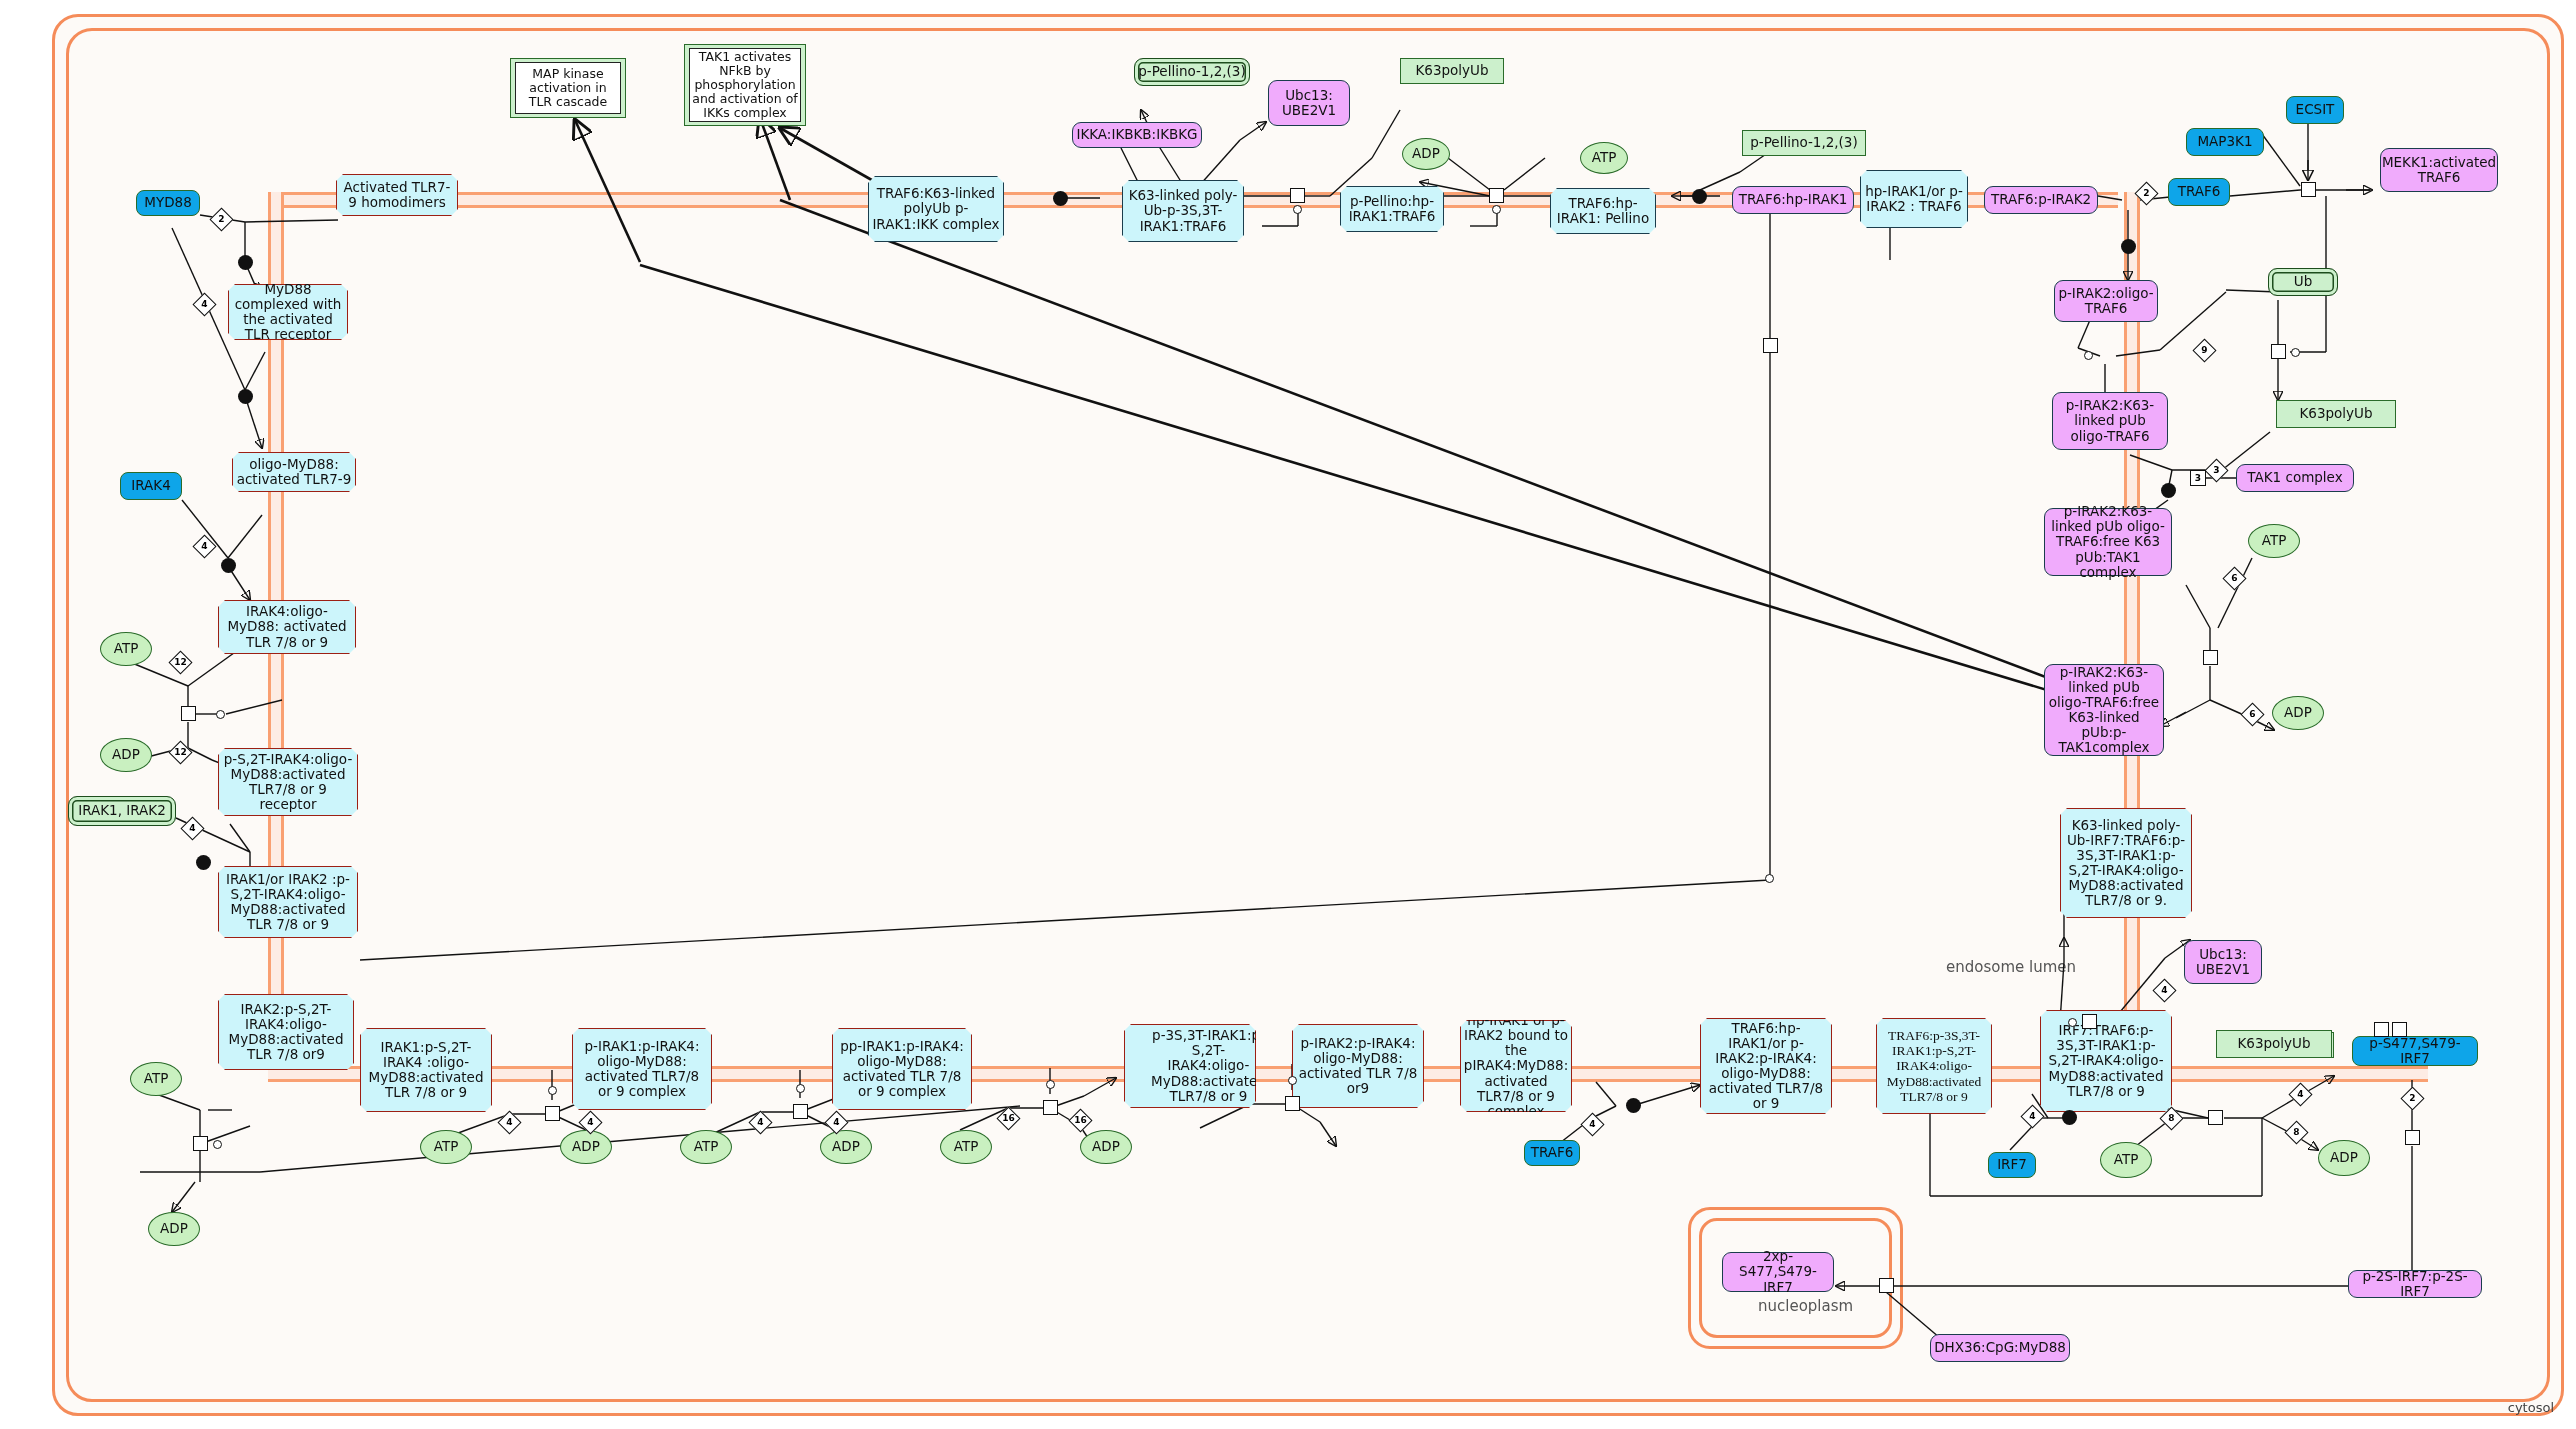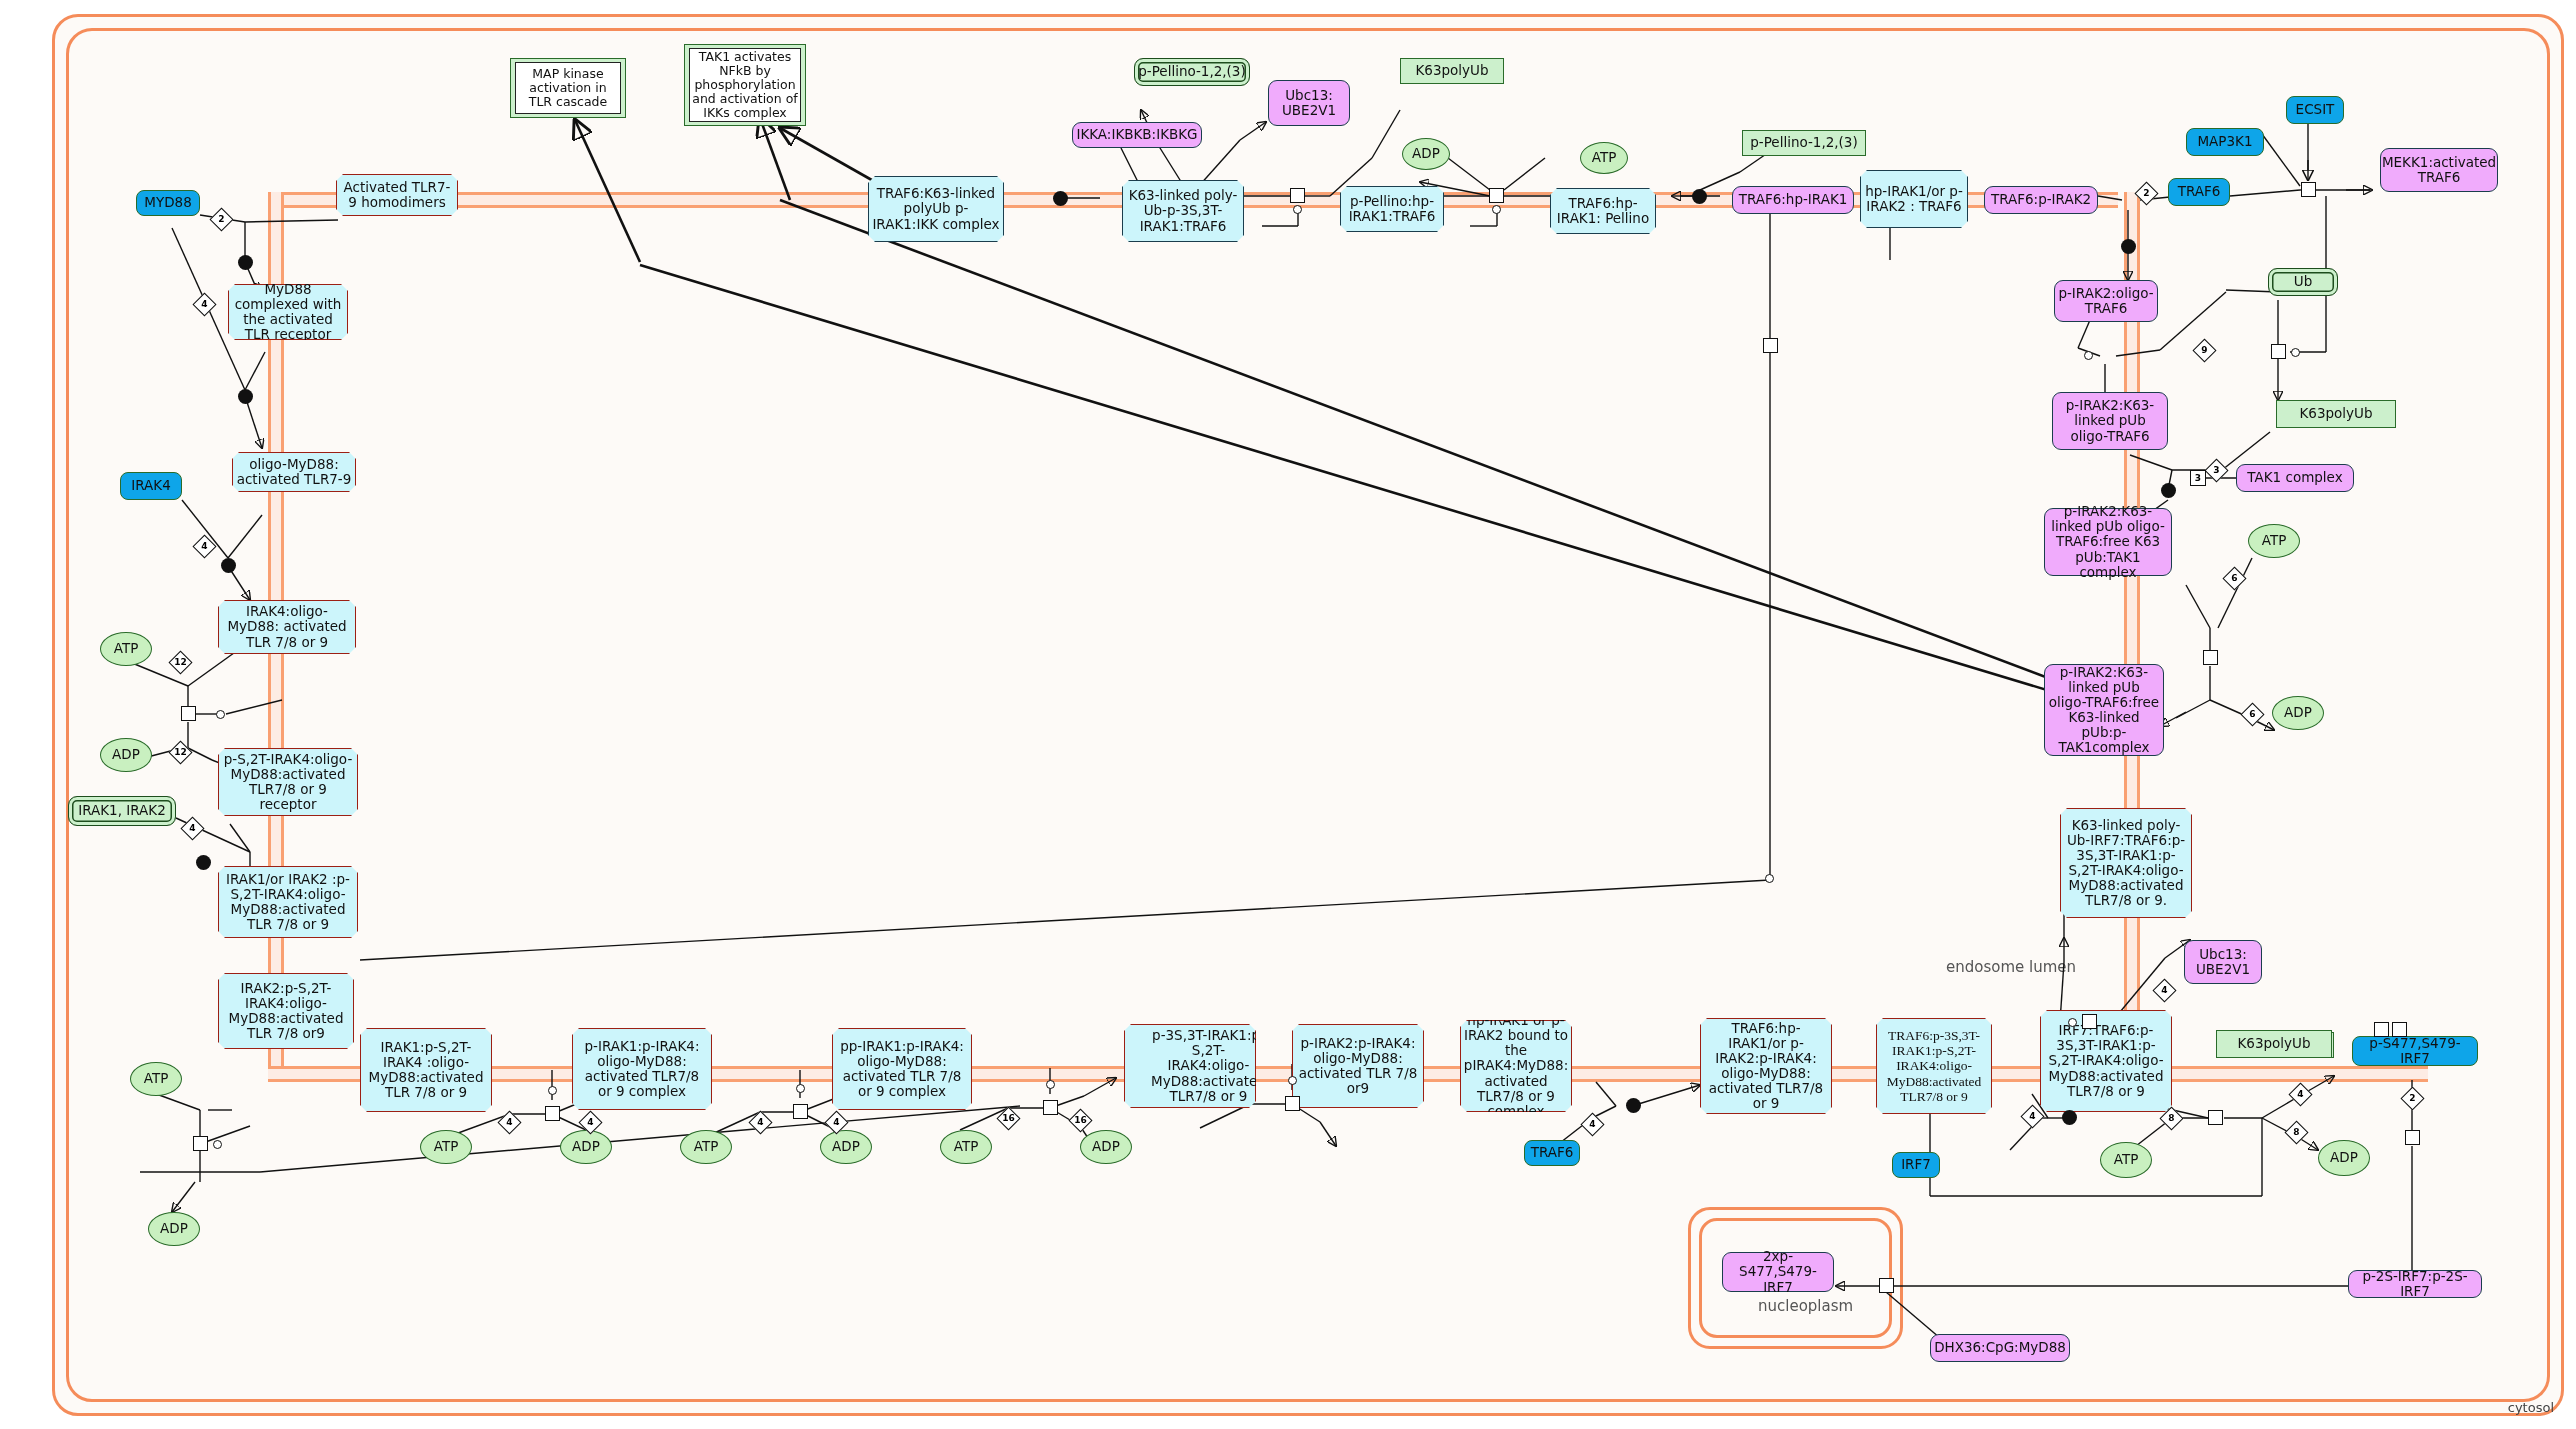--- a/index.html
+++ b/index.html
@@ -302,40 +302,40 @@
   <div class="node cx" style="left:336px;top:174px;width:122px;height:42px;">Activated TLR7-9 homodimers</div>
   <div class="node cx" style="left:228px;top:284px;width:120px;height:56px;">MyD88 complexed with the activated TLR receptor</div>
   <div class="node cx" style="left:232px;top:452px;width:124px;height:40px;">oligo-MyD88: activated TLR7-9</div>
   <div class="node pr" style="left:120px;top:472px;width:62px;height:28px;">IRAK4</div>
   <div class="node cx" style="left:218px;top:600px;width:138px;height:54px;">IRAK4:oligo-MyD88: activated TLR 7/8 or 9</div>
   <div class="node sm" style="left:100px;top:632px;width:52px;height:34px;">ATP</div>
   <div class="node sm" style="left:100px;top:738px;width:52px;height:34px;">ADP</div>
   <div class="node cx" style="left:218px;top:748px;width:140px;height:68px;">p-S,2T-IRAK4:oligo-MyD88:activated TLR7/8 or 9 receptor</div>
   <div class="node st" style="left:68px;top:796px;width:108px;height:30px;">IRAK1, IRAK2</div>
   <div class="node cx" style="left:218px;top:866px;width:140px;height:72px;">IRAK1/or IRAK2 :p-S,2T-IRAK4:oligo-MyD88:activated TLR 7/8 or 9</div>
-  <div class="node cx" style="left:218px;top:973px;width:136px;height:76px;">IRAK2:p-S,2T-IRAK4:oligo-MyD88:activated TLR 7/8 or9</div>
+  <div class="node cx" style="left:218px;top:994px;width:136px;height:76px;">IRAK2:p-S,2T-IRAK4:oligo-MyD88:activated TLR 7/8 or9</div>
   <div class="node sm" style="left:130px;top:1062px;width:52px;height:34px;">ATP</div>
   <div class="node sm" style="left:148px;top:1212px;width:52px;height:34px;">ADP</div>
 
   <div class="node cx" style="left:360px;top:1028px;width:132px;height:84px;">IRAK1:p-S,2T-IRAK4 :oligo-MyD88:activated TLR 7/8 or 9</div>
   <div class="node sm" style="left:420px;top:1130px;width:52px;height:34px;">ATP</div>
   <div class="node sm" style="left:560px;top:1130px;width:52px;height:34px;">ADP</div>
   <div class="node cx" style="left:572px;top:1028px;width:140px;height:82px;">p-IRAK1:p-IRAK4: oligo-MyD88: activated TLR7/8 or 9 complex</div>
   <div class="node sm" style="left:680px;top:1130px;width:52px;height:34px;">ATP</div>
   <div class="node sm" style="left:820px;top:1130px;width:52px;height:34px;">ADP</div>
   <div class="node cx" style="left:832px;top:1028px;width:140px;height:82px;">pp-IRAK1:p-IRAK4: oligo-MyD88: activated TLR 7/8 or 9 complex</div>
   <div class="node sm" style="left:940px;top:1130px;width:52px;height:34px;">ATP</div>
   <div class="node sm" style="left:1080px;top:1130px;width:52px;height:34px;">ADP</div>
   <div class="node cx" style="left:1124px;top:1024px;width:132px;height:84px;padding-left:40px;">p-3S,3T-IRAK1:p-S,2T-IRAK4:oligo-MyD88:activated TLR7/8 or 9</div>
   <div class="node cx" style="left:1292px;top:1024px;width:132px;height:84px;">p-IRAK2:p-IRAK4: oligo-MyD88: activated TLR 7/8 or9</div>
   <div class="node cx" style="left:1460px;top:1020px;width:112px;height:92px;">hp-IRAK1 or p-IRAK2 bound to the pIRAK4:MyD88: activated TLR7/8 or 9 complex</div>
   <div class="node pr" style="left:1524px;top:1140px;width:56px;height:26px;">TRAF6</div>
   <div class="node cx" style="left:1700px;top:1018px;width:132px;height:96px;">TRAF6:hp-IRAK1/or p-IRAK2:p-IRAK4: oligo-MyD88: activated TLR7/8 or 9</div>
   <div class="node cx" style="left:1876px;top:1018px;width:116px;height:96px;font-family:Liberation Serif, serif;">TRAF6:p-3S,3T-IRAK1:p-S,2T-IRAK4:oligo-MyD88:activated TLR7/8 or 9</div>
-  <div class="node pr" style="left:1892px;top:1152px;width:48px;height:26px;">IRF7</div>
+  <div class="node pr" style="left:1988px;top:1152px;width:48px;height:26px;">IRF7</div>
   <div class="node cx" style="left:2040px;top:1010px;width:132px;height:102px;">IRF7:TRAF6:p-3S,3T-IRAK1:p-S,2T-IRAK4:oligo-MyD88:activated TLR7/8 or 9</div>
   <div class="node gn" style="left:2192px;top:1032px;width:110px;height:26px;">K63polyUb</div>
   <div class="node cxr" style="left:2184px;top:940px;width:78px;height:44px;">Ubc13: UBE2V1</div>
   <div class="node cx" style="left:2060px;top:808px;width:132px;height:110px;">K63-linked poly-Ub-IRF7:TRAF6:p-3S,3T-IRAK1:p-S,2T-IRAK4:oligo-MyD88:activated TLR7/8 or 9.</div>
   <div class="node sm" style="left:2100px;top:1142px;width:52px;height:36px;">ATP</div>
   <div class="node sm" style="left:2318px;top:1140px;width:52px;height:36px;">ADP</div>
   <div class="node pr" style="left:2352px;top:1036px;width:126px;height:30px;">p-S477,S479-IRF7</div>
   <div class="node cxr" style="left:2348px;top:1270px;width:134px;height:28px;">p-2S-IRF7:p-2S-IRF7</div>
   <div class="node cxr" style="left:1722px;top:1252px;width:112px;height:40px;">2xp-S477,S479-IRF7</div>
   <div class="node cxr" style="left:1930px;top:1334px;width:140px;height:28px;">DHX36:CpG:MyD88</div>

